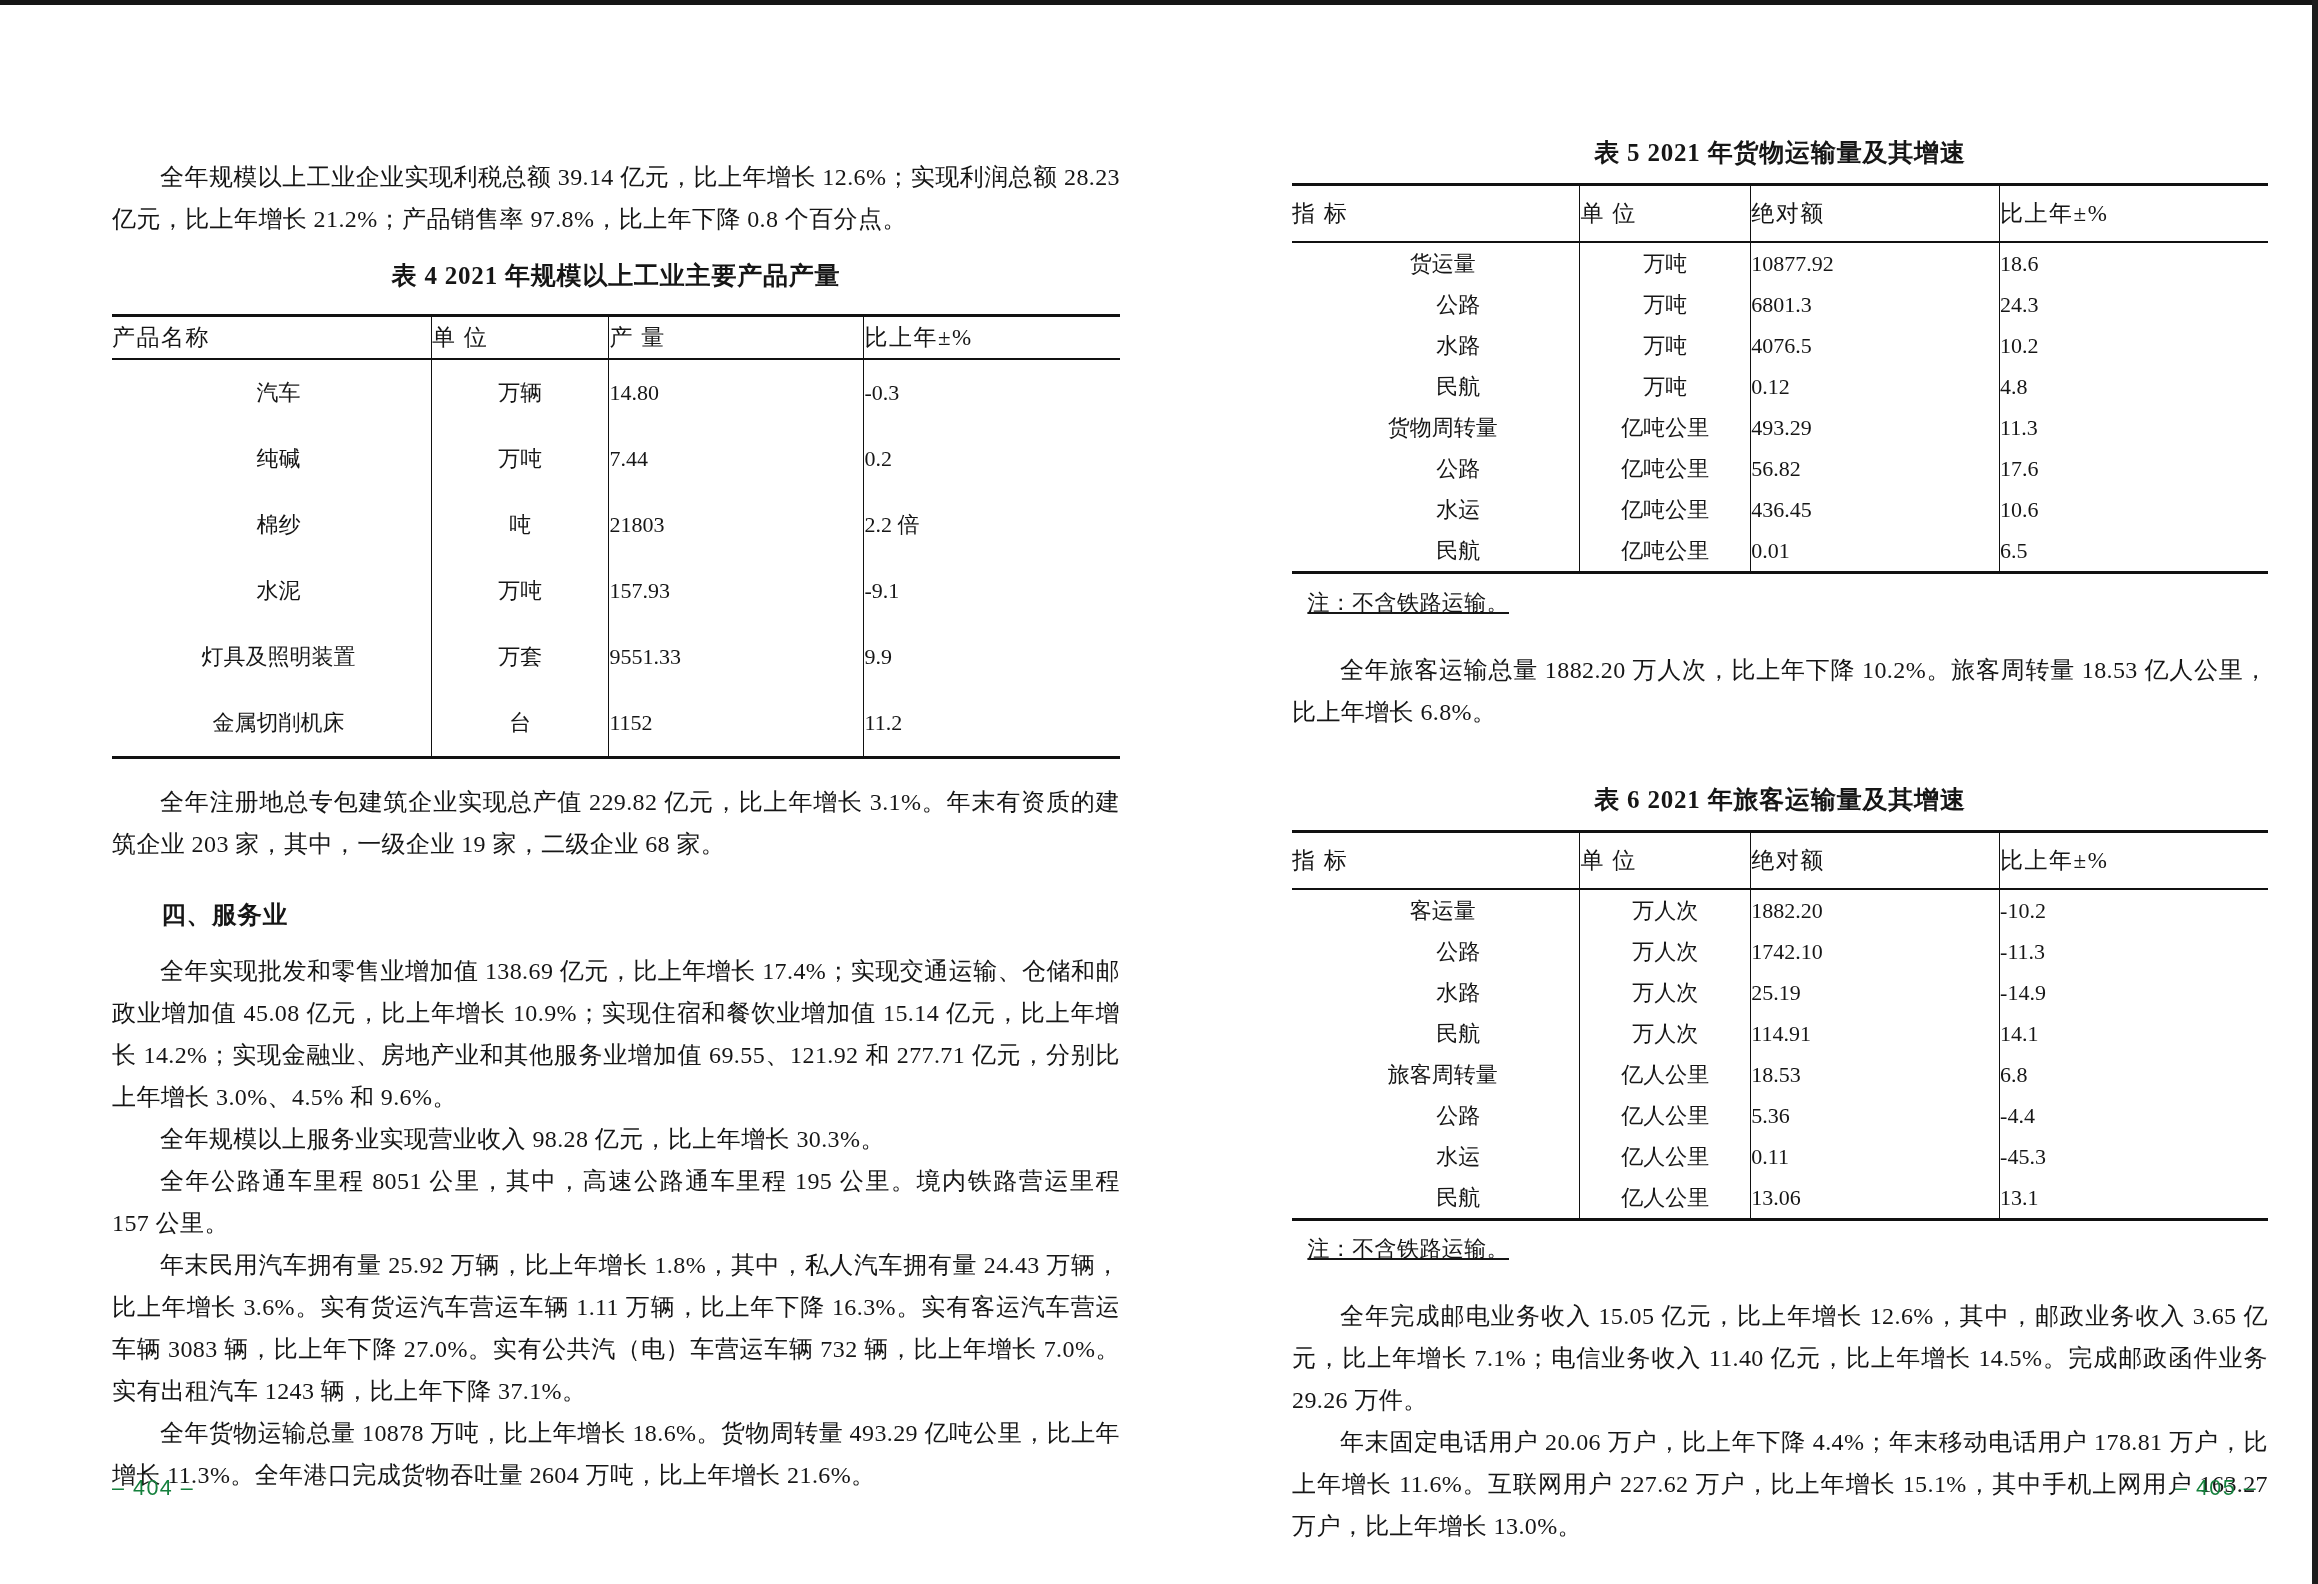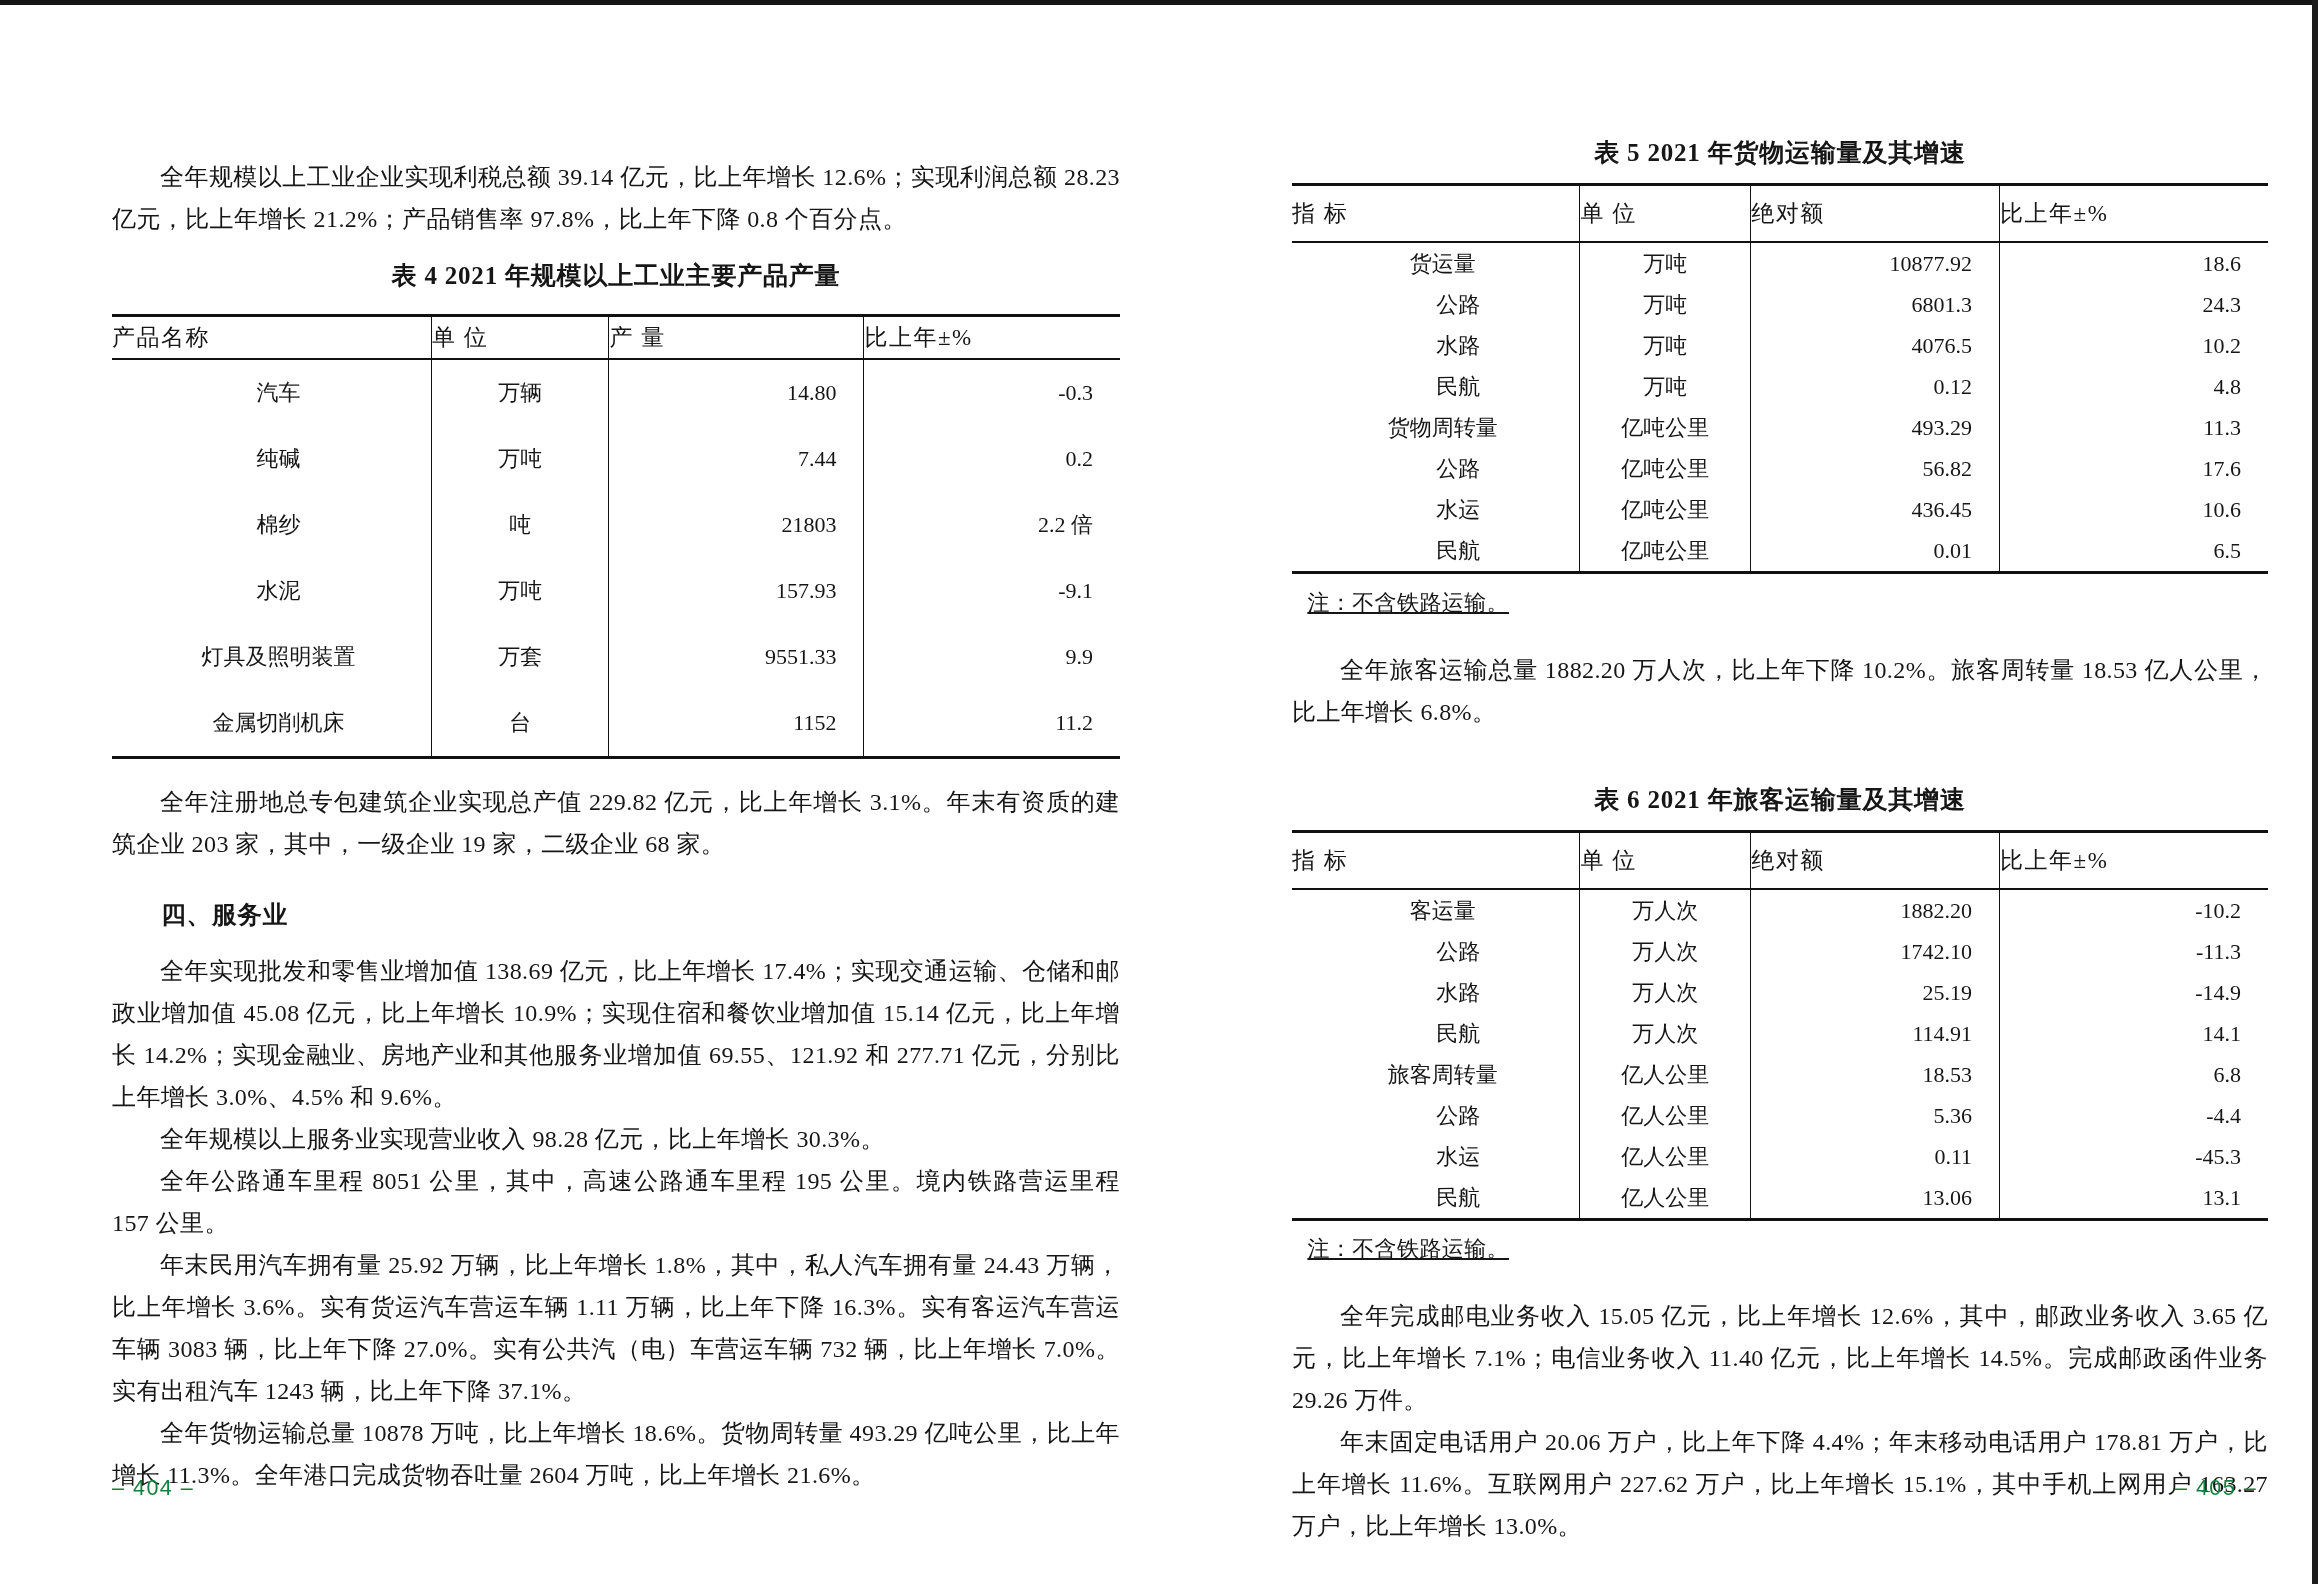--- a/index.html
+++ b/index.html
@@ -40,21 +40,21 @@
   }
   .stat-table th,.stat-table td{padding:0;}
   .stat-table th + th, .stat-table td + td{border-left:1.5px solid #111;}
   .t4 th{height:41px;}
   .t4 td{height:66px;}
   .t56 th{height:55px;}
   .t56 td{height:41px;}
   td.c0{text-align:center;padding-left:14px;}
   td.c0.indent{padding-left:45px;}
   td.c1{text-align:center;}
-  td.c2,td.c3{text-align:right;padding-right:27px;}
+  td.c2,td.c3{padding-right:35px;}
   #left-page table.t4{margin-top:23px;}
 
   #left-page p.after-table{margin-top:21.5px;}
   .section-heading{
     margin:28px 0 14px 0;font-size:24.6px;line-height:43px;
     text-indent:2em;letter-spacing:0.8px;font-weight:600;
   }
   .page-number{
     position:absolute;top:1460px;font-size:21.5px;letter-spacing:1.5px;
     font-family:Liberation Sans, sans-serif;color:#15803d;

